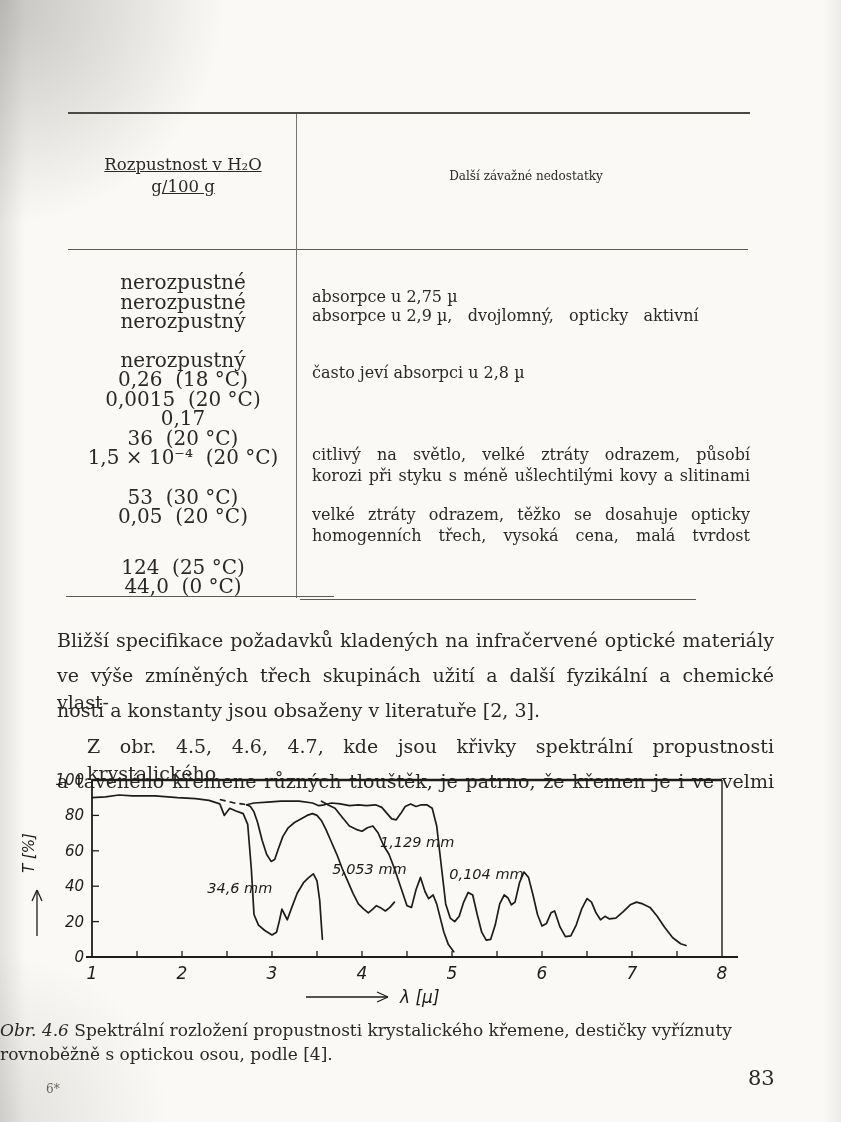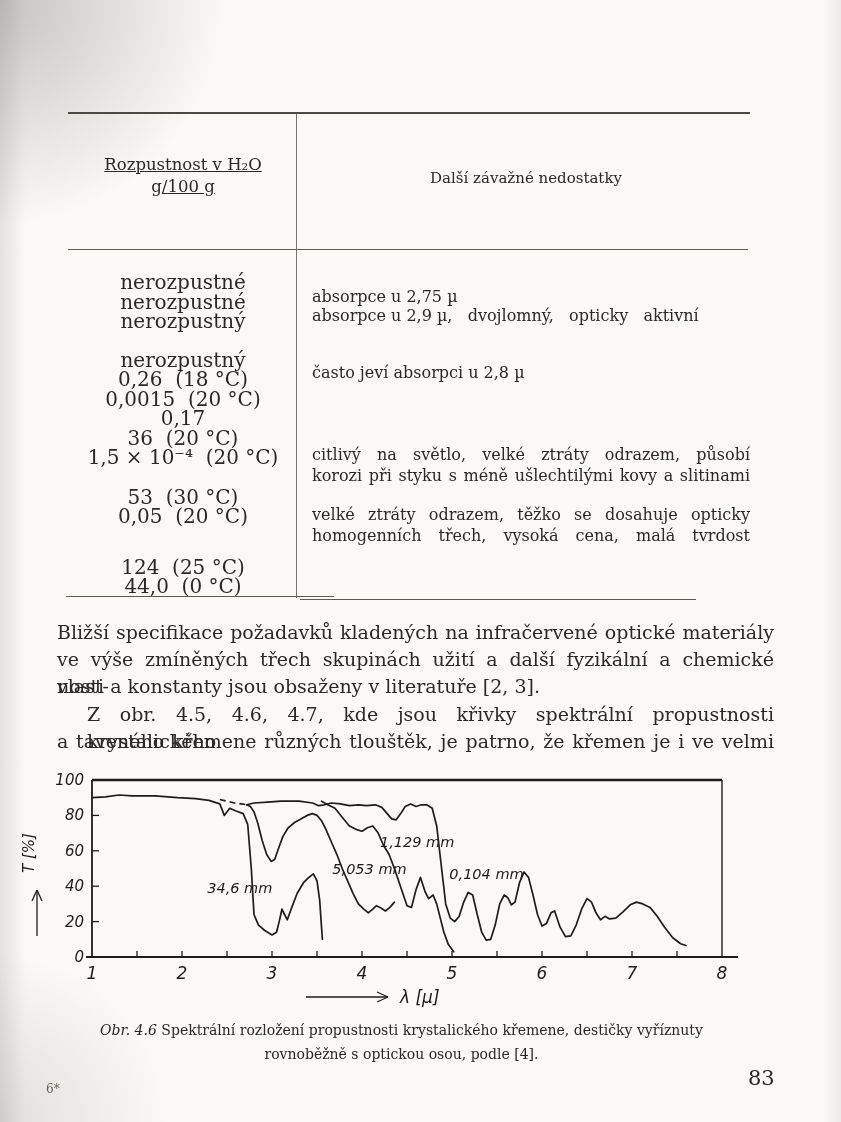--- a/index.html
+++ b/index.html
@@ -15,34 +15,34 @@
     color:#292926;
   }
   .hdr{position:absolute;left:64px;top:76px;font-size:17px;letter-spacing:.4px;}
   .rule{position:absolute;background:#4a4a44;}
   .rule-top{left:68px;top:112px;width:682px;height:2px;}
   .rule-mid{left:68px;top:249px;width:680px;height:1px;background:#5b5b54;}
   .rule-b1{left:66px;top:596px;width:268px;height:1px;background:#5b5b54;}
   .rule-b2{left:300px;top:599px;width:396px;height:1px;background:#5b5b54;}
   .vdiv{left:296px;top:114px;width:1px;height:484px;background:#75756d;}
   .th1{position:absolute;left:70px;top:154px;width:226px;text-align:center;font-size:16.5px;line-height:22px;text-decoration:underline;}
-  .th2{position:absolute;left:312px;top:169px;width:428px;text-align:center;font-size:15px;}
+  .th2{position:absolute;left:312px;top:169px;width:428px;text-align:center;font-size:12px;}
   .lcol{position:absolute;left:70px;top:273px;width:226px;text-align:center;font-size:20px;}
   .lcol div{height:19.5px;line-height:19.5px;white-space:pre;}
   .lcol div:nth-child(4){margin-top:19px;}
   .lcol div:nth-child(10){margin-top:20px;}
   .lcol div:nth-child(12){margin-top:31px;}
   .note{position:absolute;left:312px;width:438px;font-size:16px;line-height:20.5px;white-space:pre-wrap;}
   .note1{top:287px;} .note2{top:306px;} .note3{top:363px;} .note4{top:445px;} .note5{top:505px;}
   .note .jl{text-align:justify;text-align-last:justify;}
   .bodytext{position:absolute;left:57px;top:619px;width:717px;font-size:19px;}
-  .bodytext .line{height:27.2px;line-height:27.2px;white-space:nowrap;}
+  .bodytext .line{height:27.2px;line-height:27.2px;white-space:nowrap;margin-top:8px;}
   .bodytext .line.j{white-space:normal;text-align:justify;text-align-last:justify;}
   .bodytext .line.ind{padding-left:30px;}
-  .caption{position:absolute;left:0;top:1018px;width:803px;text-align:center;font-size:14px;line-height:24px;}
+  .caption{position:absolute;left:0;top:1018px;width:803px;text-align:left;font-size:17px;line-height:24px;}
   .caption .fig{font-style:italic;}
   .footnote{position:absolute;left:46px;top:1082px;font-size:12px;color:#63635c;}
   .pagenum{position:absolute;left:748px;top:1066px;font-size:21px;}
   svg{position:absolute;left:0;top:0;}
   .chart-text{font-family:"DejaVu Sans","Liberation Sans",sans-serif;font-style:italic;fill:#1d1d1a;}
 </style>
 </head>
 <body>
 
 <div class="page">

